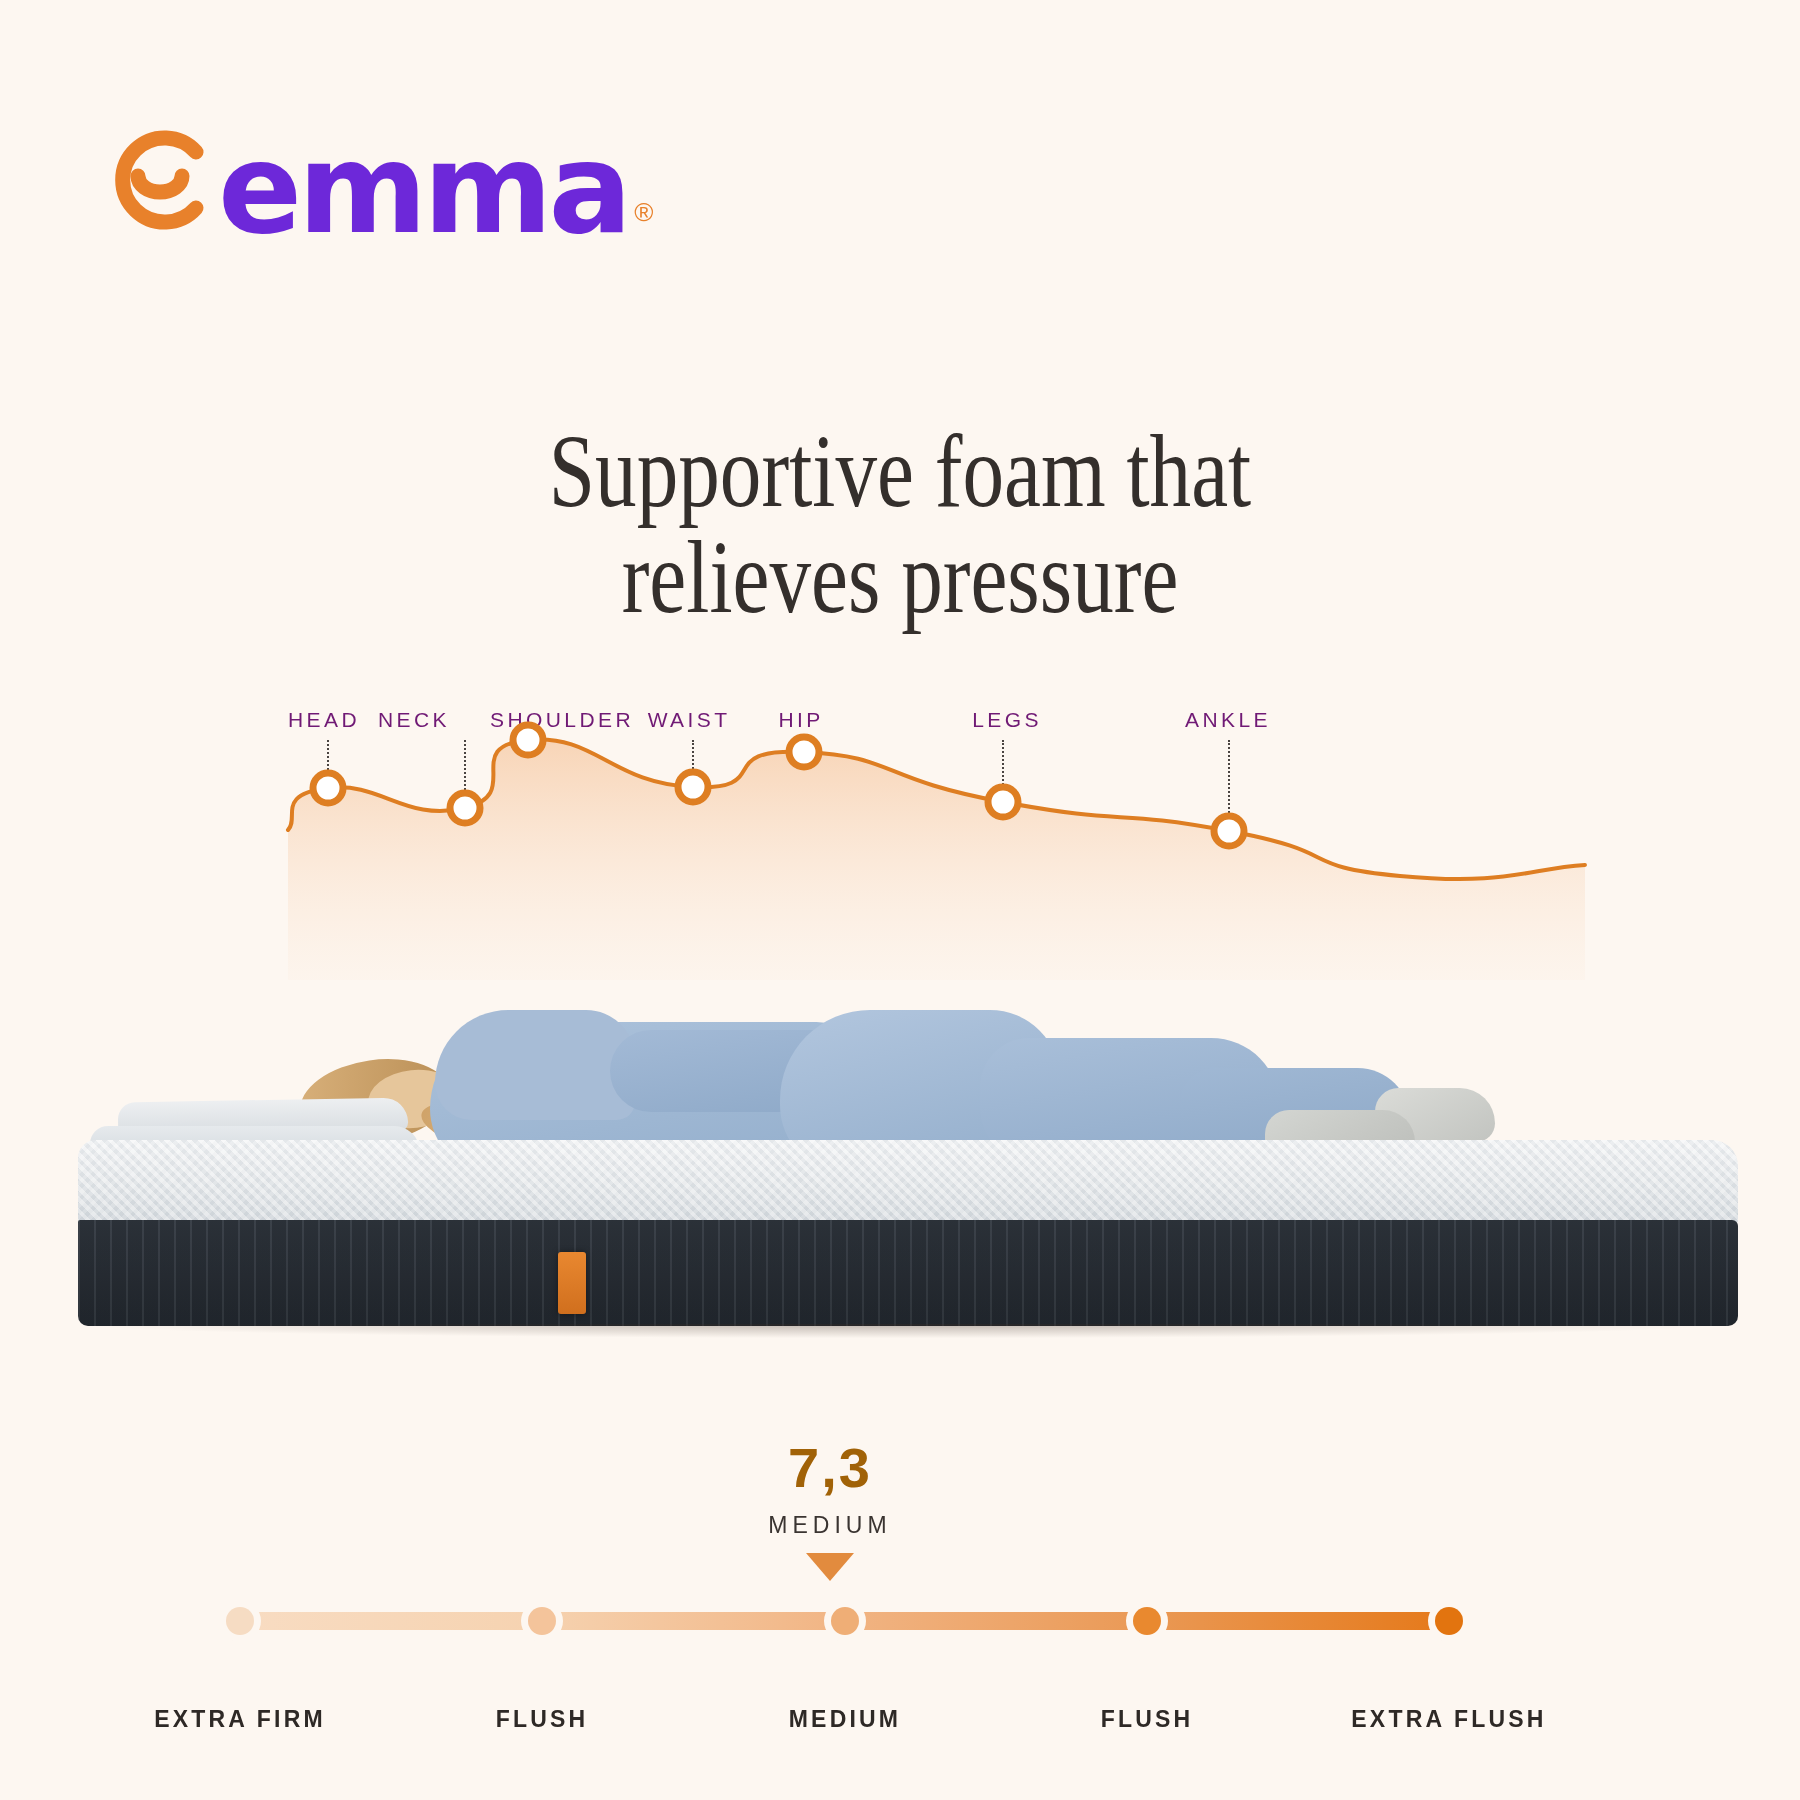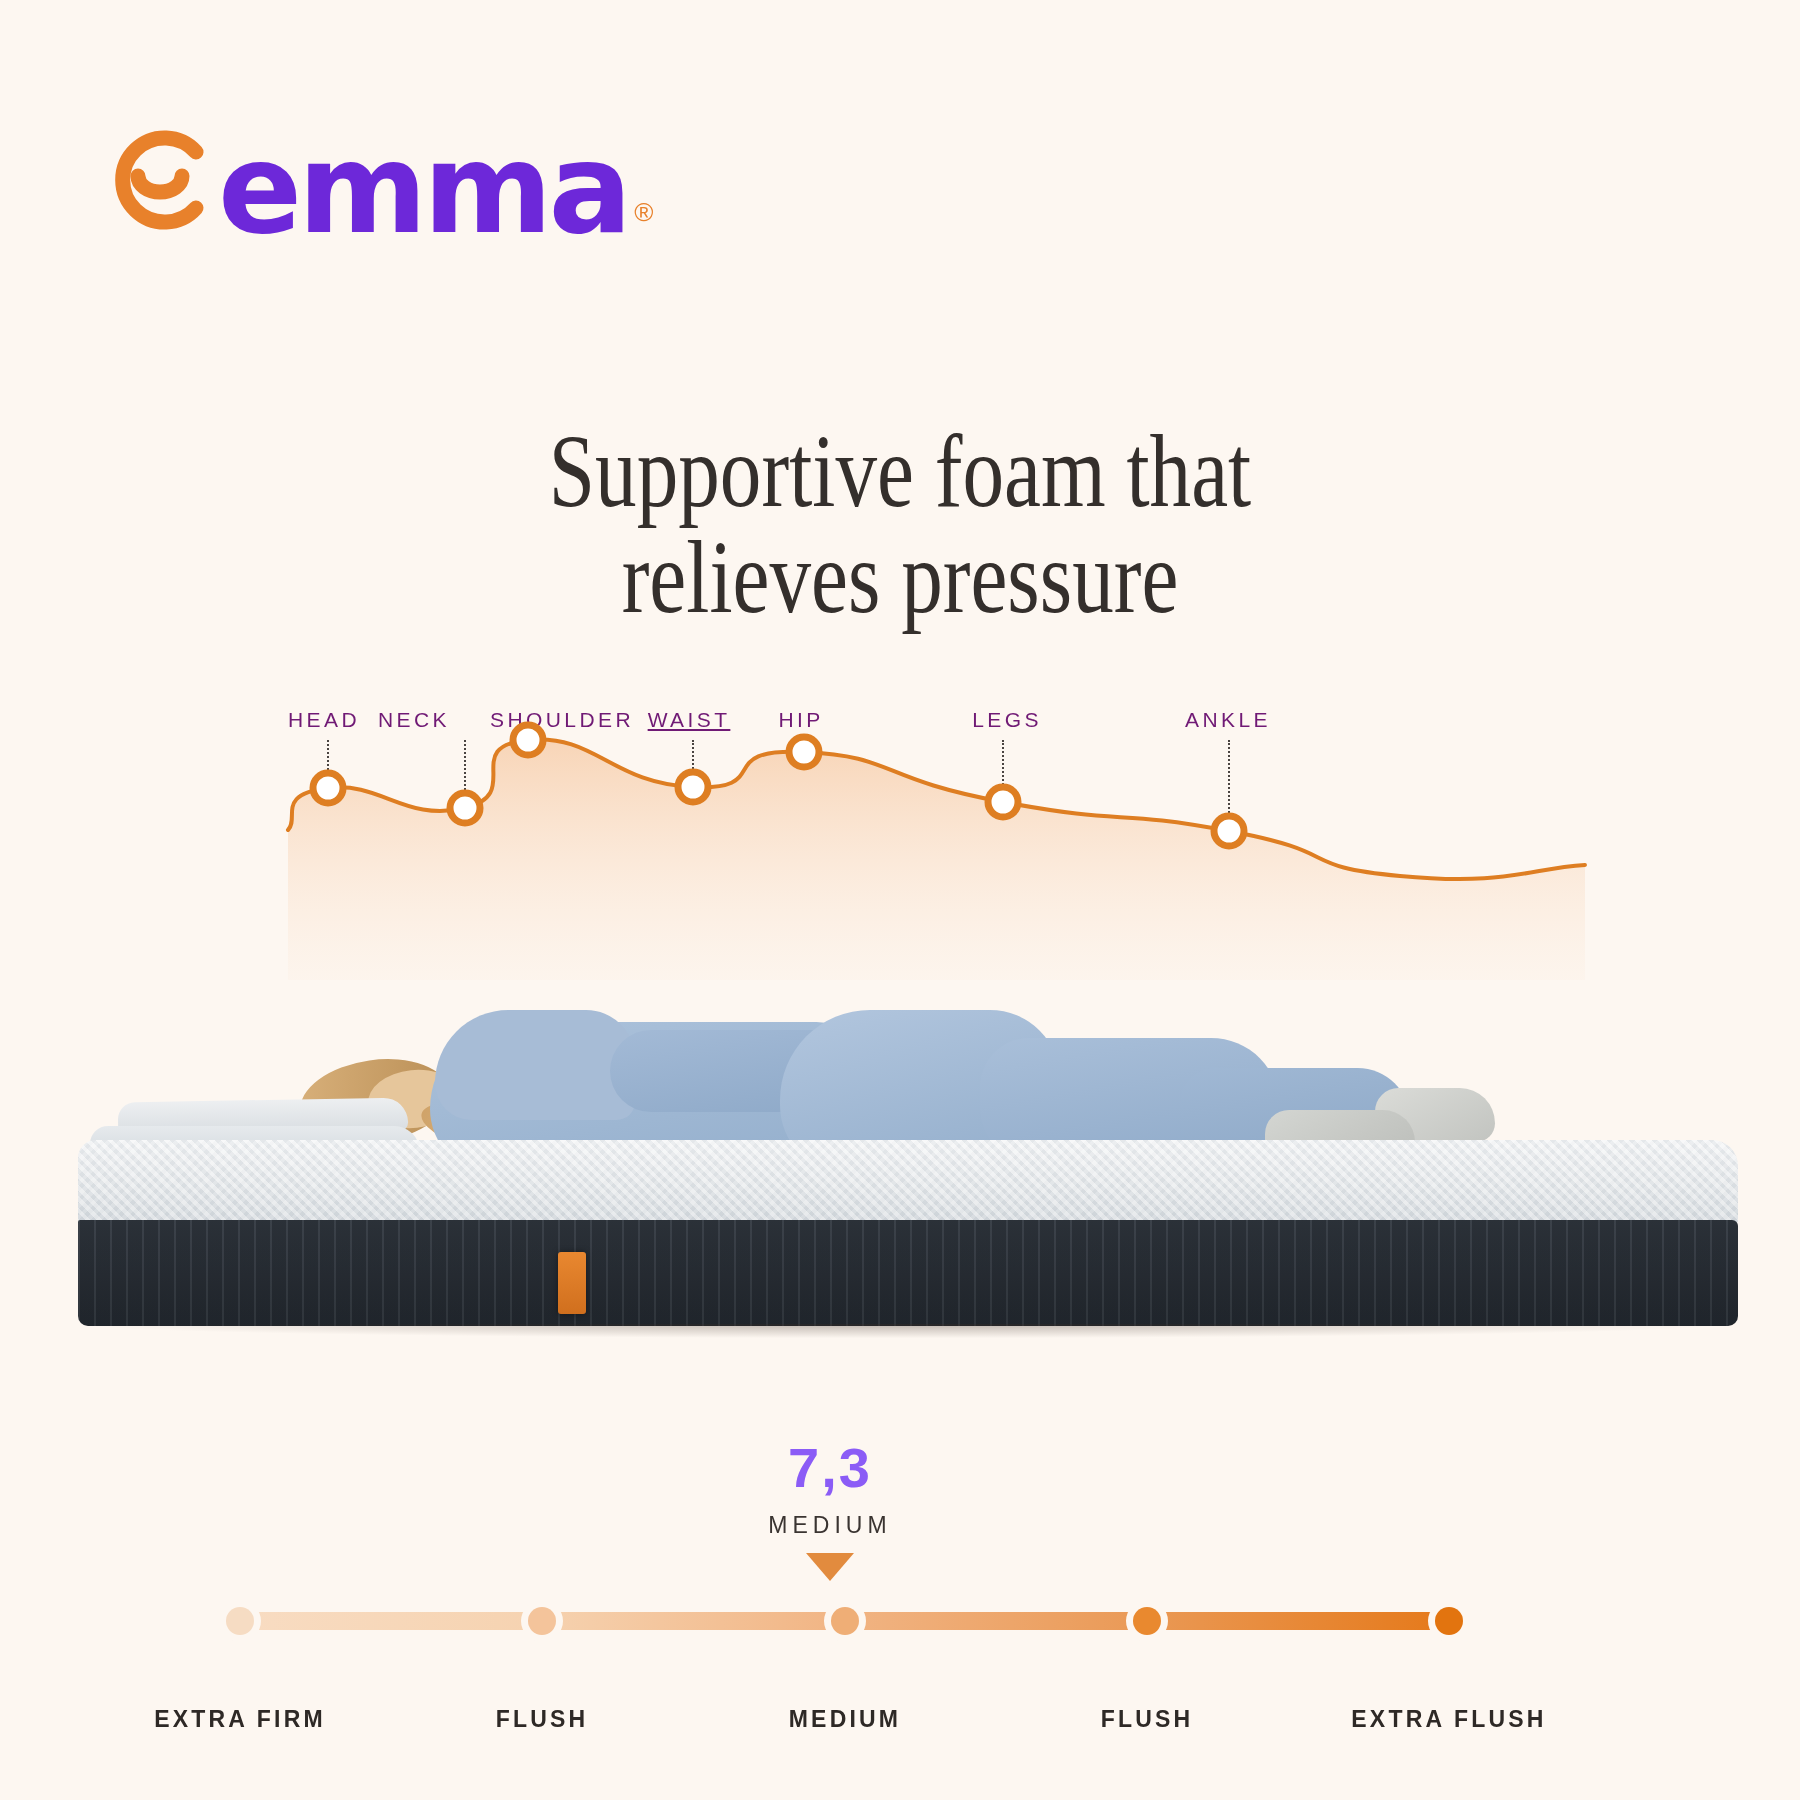--- a/index.html
+++ b/index.html
@@ -127,21 +127,21 @@
   .skin{position:absolute;background:#E6C69B;border-radius:50%;}
   .hair{position:absolute;background:#C9A169;border-radius:50%;}
 
   
   .scale{position:absolute;left:0;top:1440px;width:1800px;height:320px;}
   .score{
     position:absolute;width:400px;text-align:center;
     left:830px;transform:translateX(-50%);top:0;
   }
   .score-num{
-    font-size:56px;font-weight:700;color:#8b5cf6;
+    font-size:56px;font-weight:700;color:#a16207;
     letter-spacing:2px;line-height:1;
     font-family:"Liberation Sans", sans-serif;
   }
   .score-word{
     margin-top:16px;
     font-size:23px;letter-spacing:5px;color:#3A3431;
   }
   .score-arrow{
     margin:14px auto 0;
     width:0;height:0;
@@ -191,21 +191,21 @@
   </div>
 
   <div class="diagram">
     <div class="labels" id="labels">
         <div class="lbl" style="left: 324px; top: -12px;">HEAD</div>
         <div class="leader" style="left: 328px; top: 20px; height: 34px;"></div>
         <div class="lbl" style="left: 414px; top: -12px;">NECK</div>
         <div class="leader" style="left: 465px; top: 20px; height: 54px;"></div>
         <div class="lbl" style="left: 562px; top: -12px;">SHOULDER</div>
         <div class="leader" style="left: 528px; top: 20px; height: 0px;"></div>
-        <div class="lbl" style="left: 689px; top: -12px; text-decoration: underline;">WAIST</div>
+        <div class="lbl" style="left: 689px; top: -12px;">WAIST</div>
         <div class="leader" style="left: 693px; top: 20px; height: 33px;"></div>
         <div class="lbl" style="left: 801px; top: -12px;">HIP</div>
         <div class="leader" style="left: 804px; top: 20px; height: 0px;"></div>
         <div class="lbl" style="left: 1007px; top: -12px;">LEGS</div>
         <div class="leader" style="left: 1003px; top: 20px; height: 48px;"></div>
         <div class="lbl" style="left: 1228px; top: -12px;">ANKLE</div>
         <div class="leader" style="left: 1229px; top: 20px; height: 77px;"></div>
       </div>
     <svg class="curve" id="curveSvg">
       <defs>

